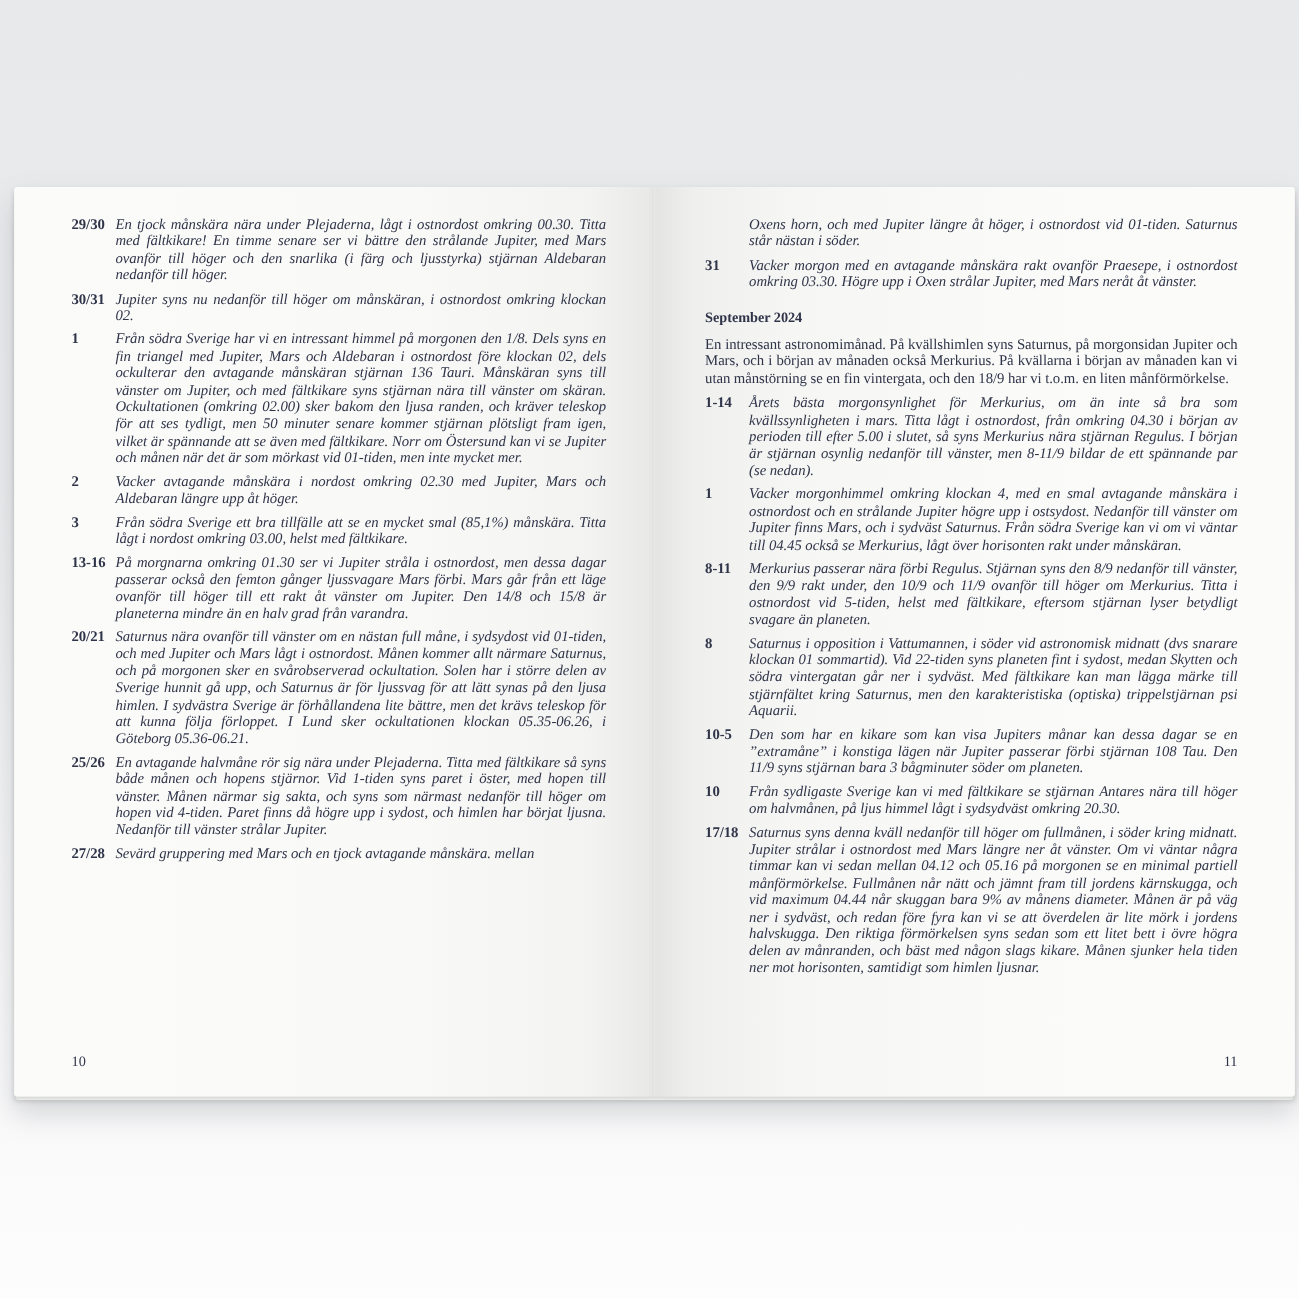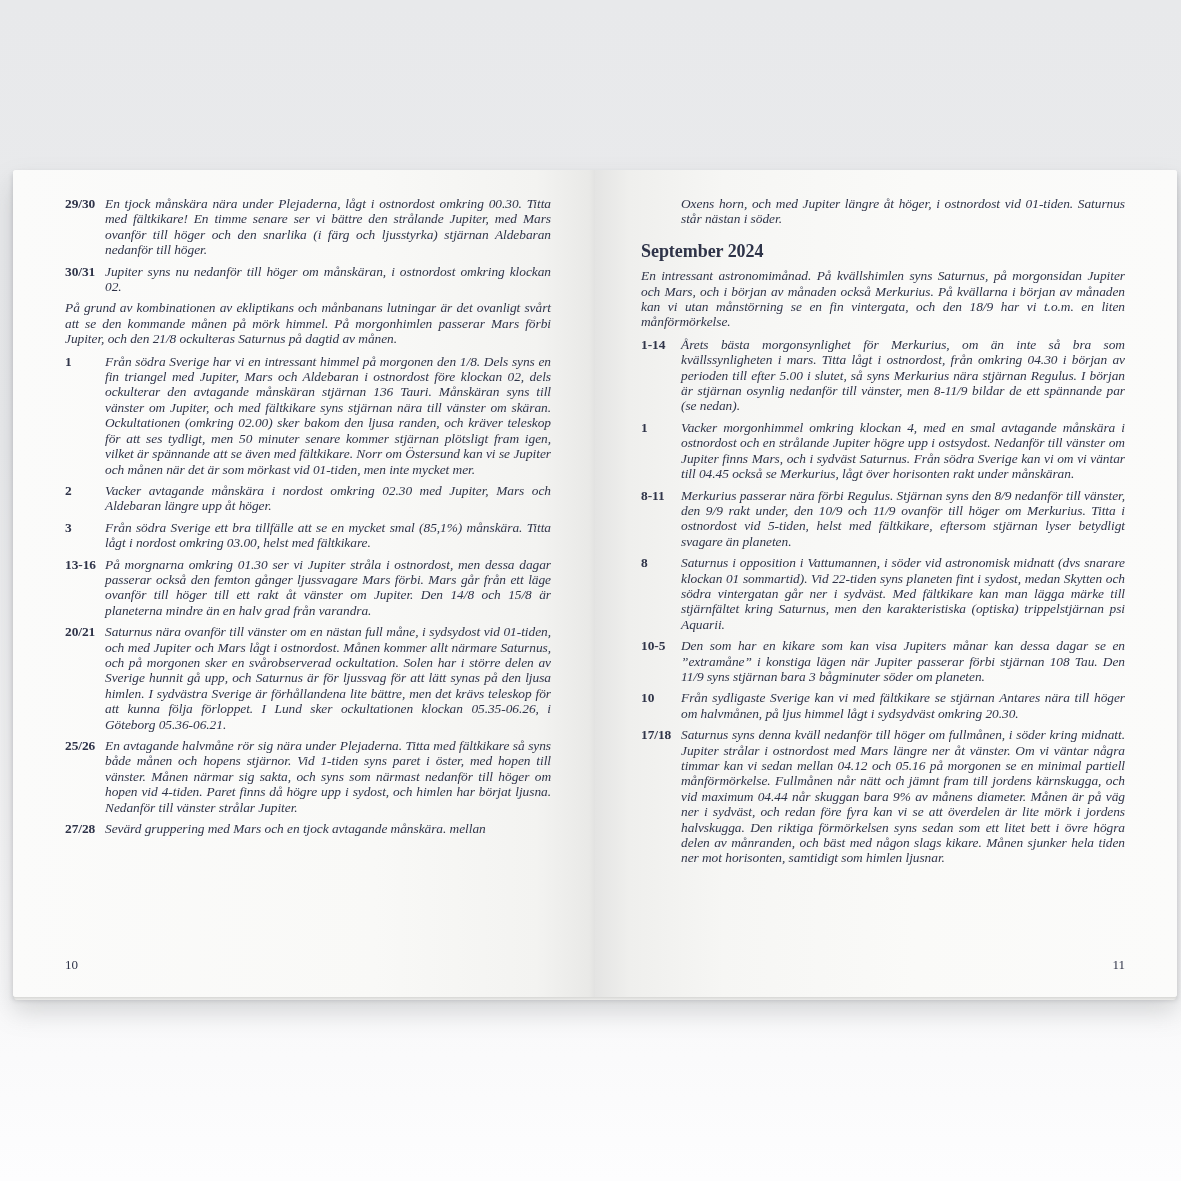--- a/index.html
+++ b/index.html
@@ -70,28 +70,27 @@
     flex: 0 0 40px;
     font-weight: bold;
   }
   .entry-text {
     flex: 1 1 auto;
     margin: 0;
     text-align: justify;
     font-style: italic;
   }
   .section-heading {
-    font-size: 18px;
+    font-size: 13px;
     font-weight: bold;
     margin: 17px 0 9px 0;
   }
   .intro {
     margin: 0 0 7px 0;
     text-align: justify;
-    font-style: italic;
   }
   .page-number {
     position: absolute;
     bottom: 24px;
     font-size: 13px;
   }
   .page.left  .page-number { left: 52px; }
   .page.right .page-number { right: 52px; }
 </style>
 </head>
@@ -106,21 +105,20 @@
 
       <div class="entry">
         <span class="entry-label">29/30</span>
         <p class="entry-text">En tjock månskära nära under Plejaderna, lågt i ostnordost omkring 00.30. Titta med fältkikare! En timme senare ser vi bättre den strålande Jupiter, med Mars ovanför till höger och den snarlika (i färg och ljusstyrka) stjärnan Aldebaran nedanför till höger.</p>
       </div>
       <div class="entry">
         <span class="entry-label">30/31</span>
         <p class="entry-text">Jupiter syns nu nedanför till höger om månskäran, i ostnordost omkring klockan 02.</p>
       </div>
 
-      <p class="intro">På grund av kombinationen av ekliptikans och månbanans lutningar är det ovanligt svårt att se den kommande månen på mörk himmel. På morgonhimlen passerar Mars förbi Jupiter, och den 21/8 ockulteras Saturnus på dagtid av månen.</p>
 
       <div class="entry">
         <span class="entry-label">1</span>
         <p class="entry-text">Från södra Sverige har vi en intressant himmel på morgonen den 1/8. Dels syns en fin triangel med Jupiter, Mars och Aldebaran i ostnordost före klockan 02, dels ockulterar den avtagande månskäran stjärnan 136 Tauri. Månskäran syns till vänster om Jupiter, och med fältkikare syns stjärnan nära till vänster om skäran. Ockultationen (omkring 02.00) sker bakom den ljusa randen, och kräver teleskop för att ses tydligt, men 50 minuter senare kommer stjärnan plötsligt fram igen, vilket är spännande att se även med fältkikare. Norr om Östersund kan vi se Jupiter och månen när det är som mörkast vid 01-tiden, men inte mycket mer.</p>
       </div>
       <div class="entry">
         <span class="entry-label">2</span>
         <p class="entry-text">Vacker avtagande månskära i nordost omkring 02.30 med Jupiter, Mars och Aldebaran längre upp åt höger.</p>
       </div>
       <div class="entry">
@@ -148,20 +146,24 @@
     <span class="page-number">10</span>
   </div>
 
   <div class="page right">
     <div class="content">
 
       <div class="entry">
         <span class="entry-label"></span>
         <p class="entry-text">Oxens horn, och med Jupiter längre åt höger, i ostnordost vid 01-tiden. Saturnus står nästan i söder.</p>
       </div>
+      <div class="entry">
+        <span class="entry-label">31</span>
+        <p class="entry-text">Vacker morgon med en avtagande månskära rakt ovanför Praesepe, i ostnordost omkring 03.30. Högre upp i Oxen strålar Jupiter, med Mars neråt åt vänster.</p>
+      </div>
 
       <h2 class="section-heading">September 2024</h2>
       <p class="intro">En intressant astronomimånad. På kvällshimlen syns Saturnus, på morgonsidan Jupiter och Mars, och i början av månaden också Merkurius. På kvällarna i början av månaden kan vi utan månstörning se en fin vintergata, och den 18/9 har vi t.o.m. en liten månförmörkelse.</p>
 
       <div class="entry">
         <span class="entry-label">1-14</span>
         <p class="entry-text">Årets bästa morgonsynlighet för Merkurius, om än inte så bra som kvällssynligheten i mars. Titta lågt i ostnordost, från omkring 04.30 i början av perioden till efter 5.00 i slutet, så syns Merkurius nära stjärnan Regulus. I början är stjärnan osynlig nedanför till vänster, men 8-11/9 bildar de ett spännande par (se nedan).</p>
       </div>
       <div class="entry">
         <span class="entry-label">1</span>

